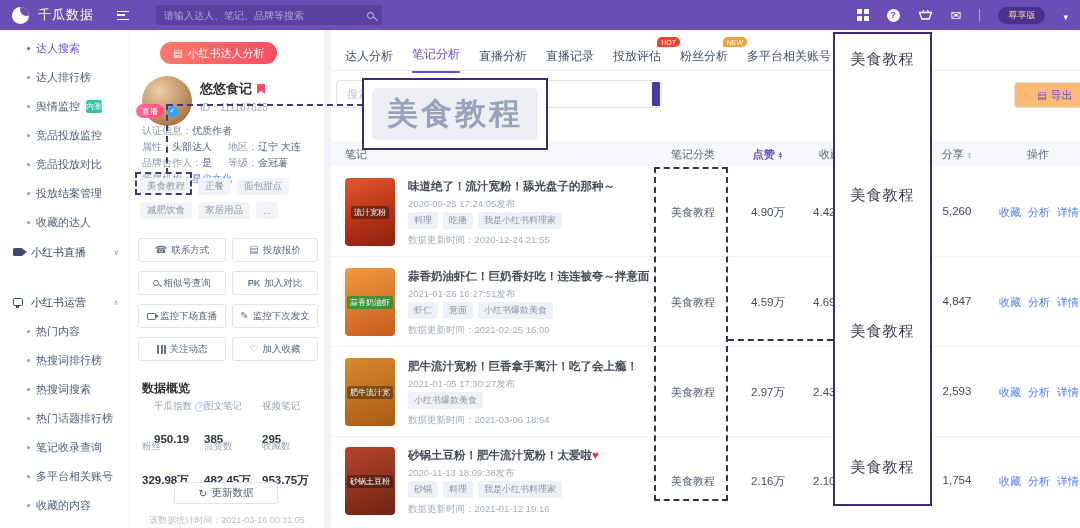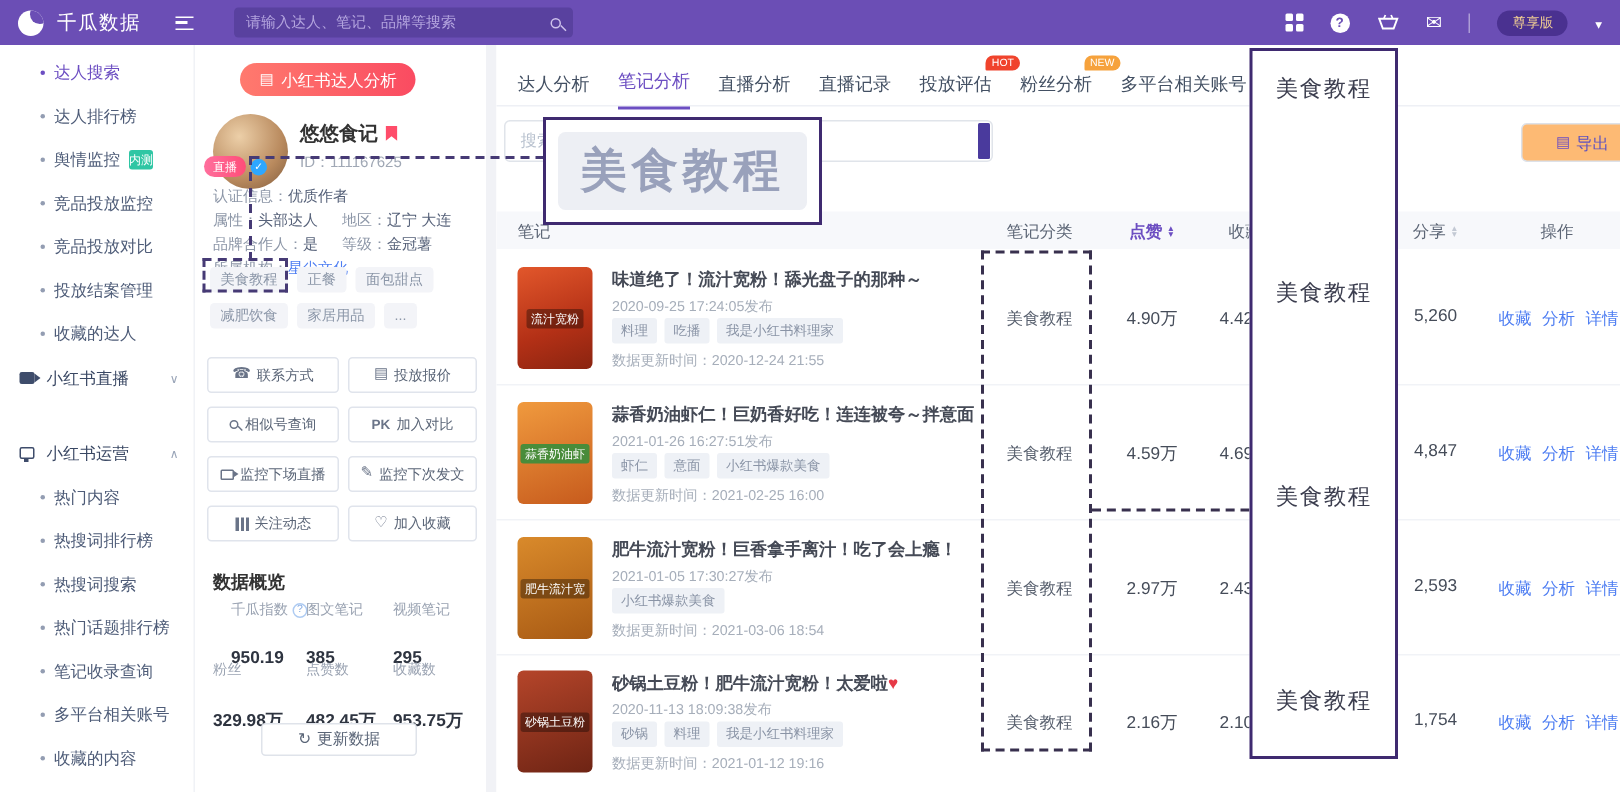--- a/index.html
+++ b/index.html
@@ -329,20 +329,21 @@
   <div class="stat" style="left:132px;top:410px">
       <div class="sl">
         <span>收藏数</span>
       </div>
       <div class="sv">953.75万</div>
     </div>
   <div class="updbtn">
       <span class="ic i-ref"></span>
       <span>更新数据</span>
     </div>
+  <div class="stime">该数据统计时间：2021-03-16 00:31:05</div>
 </div>
 
 <div class="vstrip"></div>
 <div class="maincard"></div>
 
 <div class="tabs">
   <div class="tab"><span>达人分析</span></div>
   <div class="tab act"><span>笔记分析</span></div>
   <div class="tab"><span>直播分析</span></div>
   <div class="tab"><span>直播记录</span></div>

